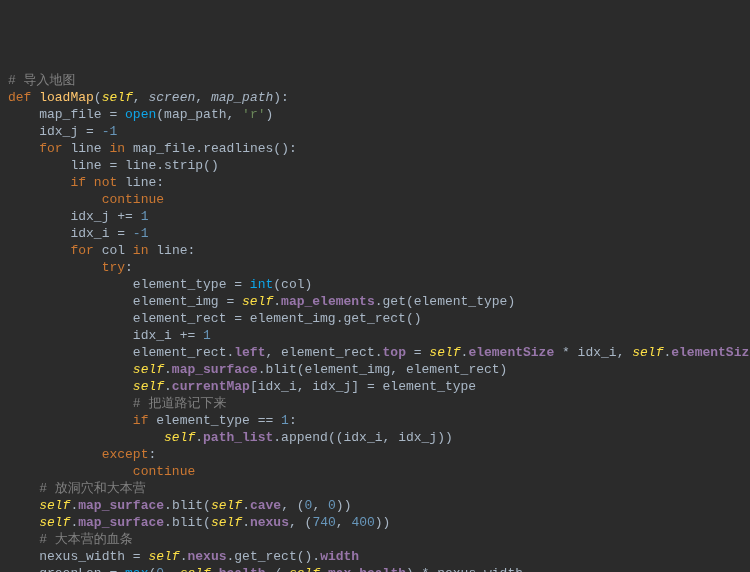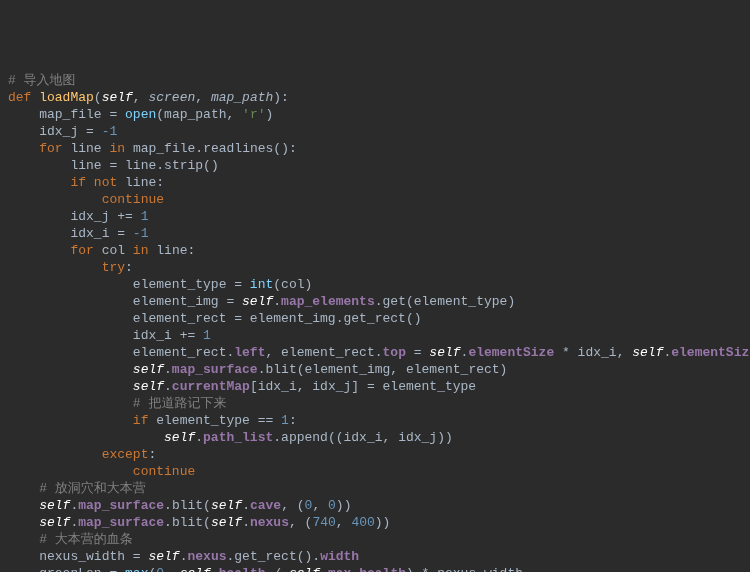--- a/index.html
+++ b/index.html
@@ -12,25 +12,25 @@
       padding: 4px 8px;
       white-space: pre;
       overflow: hidden;
     }
     .line { display: block; }
     .cm { color: #808080; margin-top: 48px; }
     .kw { color: #cc7832; }
     .kw-i { color: #cc7832; font-style: italic; }
     .fn { color: #ffc66d; }
     .pa { color: #a9b7c6; font-style: italic; }
-    .se { color: #ffffff; }
+    .se { color: #fde047; }
     .op { color: #a9b7c6; }
     .st { color: #6a8759; }
     .nu { color: #6897bb; }
-    .bi { color: #7dd3fc; }
+    .bi { color: #0ea5e9; }
     .at { color: #9876aa; font-weight: bold; }
     .id { color: #a9b7c6; }
   </style>
 </head>
 <body>
 
 
 
 <div><span class="line"><span class="cm"># 导入地图</span></span><span class="line"><span class="kw">def</span> <span class="fn">loadMap</span>(<span class="se kw-i">self</span><span class="op">, </span><span class="pa kw-i">screen</span><span class="op">, </span><span class="pa kw-i">map_path</span>):</span><span class="line">    <span class="id">map_file</span> = <span class="bi">open</span>(<span class="id">map_path</span><span class="op">, </span><span class="st">'r'</span>)</span><span class="line">    <span class="id">idx_j</span> = <span class="nu">-1</span></span><span class="line">    <span class="kw">for</span> <span class="id">line</span> <span class="kw">in</span> <span class="id">map_file</span>.<span class="id">readlines</span>():</span><span class="line">        <span class="id">line</span> = <span class="id">line</span>.<span class="id">strip</span>()</span><span class="line">        <span class="kw">if</span> <span class="kw">not</span> <span class="id">line</span>:</span><span class="line">            <span class="kw">continue</span></span><span class="line">        <span class="id">idx_j</span> += <span class="nu">1</span></span><span class="line">        <span class="id">idx_i</span> = <span class="nu">-1</span></span><span class="line">        <span class="kw">for</span> <span class="id">col</span> <span class="kw">in</span> <span class="id">line</span>:</span><span class="line">            <span class="kw">try</span>:</span><span class="line">                <span class="id">element_type</span> = <span class="bi">int</span>(<span class="id">col</span>)</span><span class="line">                <span class="id">element_img</span> = <span class="se kw-i">self</span>.<span class="at">map_elements</span>.<span class="id">get</span>(<span class="id">element_type</span>)</span><span class="line">                <span class="id">element_rect</span> = <span class="id">element_img</span>.<span class="id">get_rect</span>()</span><span class="line">                <span class="id">idx_i</span> += <span class="nu">1</span></span><span class="line">                <span class="id">element_rect</span>.<span class="at">left</span><span class="op">, </span><span class="id">element_rect</span>.<span class="at">top</span> = <span class="se kw-i">self</span>.<span class="at">elementSize</span> * <span class="id">idx_i</span><span class="op">, </span><span class="se kw-i">self</span>.<span class="at">elementSize</span> * </span><span class="line">                <span class="se kw-i">self</span>.<span class="at">map_surface</span>.<span class="id">blit</span>(<span class="id">element_img</span><span class="op">, </span><span class="id">element_rect</span>)</span><span class="line">                <span class="se kw-i">self</span>.<span class="at">currentMap</span>[<span class="id">idx_i</span><span class="op">, </span><span class="id">idx_j</span>] = <span class="id">element_type</span></span><span class="line">                <span class="cm"># 把道路记下来</span></span><span class="line">                <span class="kw">if</span> <span class="id">element_type</span> == <span class="nu">1</span>:</span><span class="line">                    <span class="se kw-i">self</span>.<span class="at">path_list</span>.<span class="id">append</span>((<span class="id">idx_i</span><span class="op">, </span><span class="id">idx_j</span>))</span><span class="line">            <span class="kw">except</span>:</span><span class="line">                <span class="kw">continue</span></span><span class="line">    <span class="cm"># 放洞穴和大本营</span></span><span class="line">    <span class="se kw-i">self</span>.<span class="at">map_surface</span>.<span class="id">blit</span>(<span class="se kw-i">self</span>.<span class="at">cave</span><span class="op">, </span>(<span class="nu">0</span><span class="op">, </span><span class="nu">0</span>))</span><span class="line">    <span class="se kw-i">self</span>.<span class="at">map_surface</span>.<span class="id">blit</span>(<span class="se kw-i">self</span>.<span class="at">nexus</span><span class="op">, </span>(<span class="nu">740</span><span class="op">, </span><span class="nu">400</span>))</span><span class="line">    <span class="cm"># 大本营的血条</span></span><span class="line">    <span class="id">nexus_width</span> = <span class="se kw-i">self</span>.<span class="at">nexus</span>.<span class="id">get_rect</span>().<span class="at">width</span></span><span class="line">    <span class="id">greenLen</span> = <span class="bi">max</span>(<span class="nu">0</span><span class="op">, </span><span class="se kw-i">self</span>.<span class="at">health</span> / <span class="se kw-i">self</span>.<span class="at">max_health</span>) * <span class="id">nexus_width</span></span></div>
 

